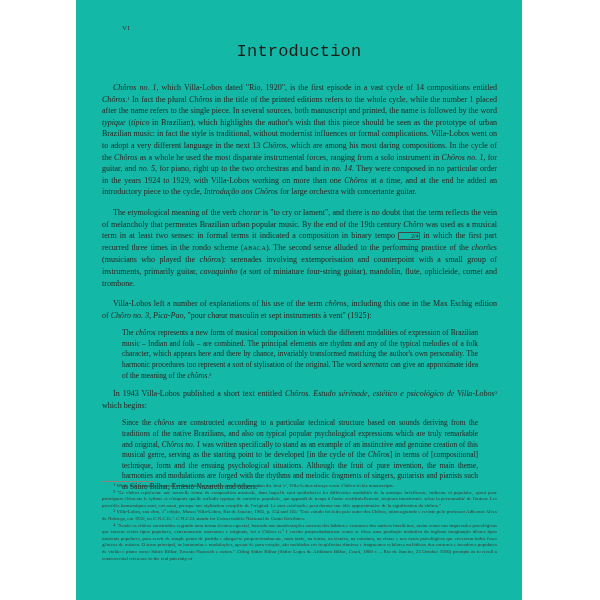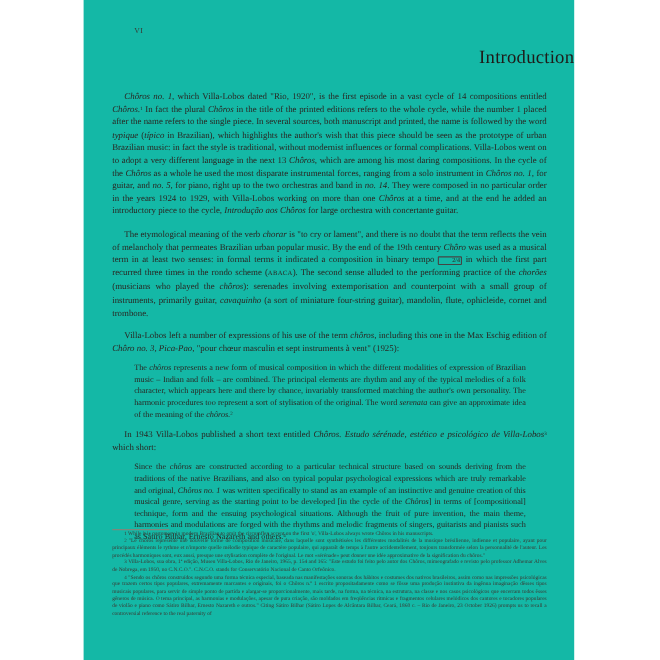--- a/index.html
+++ b/index.html
@@ -8,22 +8,22 @@
     font-family: "Liberation Serif", "DejaVu Serif", serif; color: #2a2622;
   }
   .page {
     position: absolute; left: 76px; top: 0; width: 446px; height: 600px;
     background: #14b8a6;
   }
   .folio {
     position: absolute; left: 46px; top: 24px; font-size: 7px; letter-spacing: 0.5px; color: #3a3530;
   }
   .title {
-    position: absolute; left: 0; right: 0; top: 42px; text-align: right;
-    font-family: Liberation Serif, serif; font-size: 17px; color: #1f1b18; letter-spacing: 0.2px;
+    position: absolute; left: 0; right: 0; top: 42px; text-align: center;
+    font-family: Liberation Mono, monospace; font-size: 17px; color: #1f1b18; letter-spacing: 0.2px;
   }
   .body {
     position: absolute; left: 26px; width: 395px; top: 82px;
     font-size: 8.05px; line-height: 11.6px; text-align: justify;
   }
   .body p { margin: 0; text-indent: 11px; }
   .body p + p { margin-top: 9px; }
   .quote {
     margin: 7px 0 7px 20px; width: 356px; font-size: 7.45px; line-height: 10.6px; text-align: justify;
   }
@@ -46,27 +46,27 @@
 
 <div class="page">
   <div class="folio">VI</div>
   <div class="title">Introduction</div>
 
   <div class="body">
     <p><i>Chôros no. 1</i><span>, which Villa-Lobos dated "Rio, 1920", is the first episode in a vast cycle of 14 compositions entitled </span><i>Chôros.</i><sup>1</sup><span> In fact the plural </span><i>Chôros</i><span> in the title of the printed editions refers to the whole cycle, while the number 1 placed after the name refers to the single piece. In several sources, both manuscript and printed, the name is followed by the word </span><i>typique</i><span> (</span><i>típico</i><span> in Brazilian), which highlights the author's wish that this piece should be seen as the prototype of urban Brazilian music: in fact the style is traditional, without modernist influences or formal complications. Villa-Lobos went on to adopt a very different language in the next 13 </span><i>Chôros</i><span>, which are among his most daring compositions. In the cycle of the </span><i>Chôros</i><span> as a whole he used the most disparate instrumental forces, ranging from a solo instrument in </span><i>Chôros no. 1</i><span>, for guitar, and </span><i>no. 5</i><span>, for piano, right up to the two orchestras and band in </span><i>no. 14</i><span>. They were composed in no particular order in the years 1924 to 1929, with Villa-Lobos working on more than one </span><i>Chôros</i><span> at a time, and at the end he added an introductory piece to the cycle, </span><i>Introdução aos Chôros</i><span> for large orchestra with concertante guitar.</span></p>
 
     <p><span>The etymological meaning of the verb </span><i>chorar</i><span> is "to cry or lament", and there is no doubt that the term reflects the vein of melancholy that permeates Brazilian urban popular music. By the end of the 19th century </span><i>Chôro</i><span> was used as a musical term in at least two senses: in formal terms it indicated a composition in binary tempo </span><span class="tempo">2/4</span><span> in which the first part recurred three times in the rondo scheme (</span><span class="sc">ABACA</span><span>). The second sense alluded to the performing practice of the </span><i>chorões</i><span> (musicians who played the </span><i>chôros</i><span>): serenades involving extemporisation and counterpoint with a small group of instruments, primarily guitar, </span><i>cavaquinho</i><span> (a sort of miniature four-string guitar), mandolin, flute, ophicleide, cornet and trombone.</span></p>
 
-    <p><span>Villa-Lobos left a number of expressions of his use of the term </span><i>chôros</i><span>, including this one in the Max Eschig edition of </span><i>Chôro no. 3, Pica-Pao</i><span>, "pour chœur masculin et sept instruments à vent" (1925):</span></p>
+    <p><span>Villa-Lobos left a number of explanations of his use of the term </span><i>chôros</i><span>, including this one in the Max Eschig edition of </span><i>Chôro no. 3, Pica-Pao</i><span>, "pour chœur masculin et sept instruments à vent" (1925):</span></p>
 
     <div class="quote">
       <p><span>The </span><i>chôros</i><span> represents a new form of musical composition in which the different modalities of expression of Brazilian music – Indian and folk – are combined. The principal elements are rhythm and any of the typical melodies of a folk character, which appears here and there by chance, invariably transformed matching the author's own personality. The harmonic procedures too represent a sort of stylisation of the original. The word </span><i>serenata</i><span> can give an approximate idea of the meaning of the </span><i>chôros.</i><sup>2</sup></p>
     </div>
 
-    <p style="margin-top:0"><span>In 1943 Villa-Lobos published a short text entitled </span><i>Chôros. Estudo sérénade, estético e psicológico de Villa-Lobos</i><sup>3</sup><span> which short:</span></p>
+    <p style="margin-top:0"><span>In 1943 Villa-Lobos published a short text entitled </span><i>Chôros. Estudo sérénade, estético e psicológico de Villa-Lobos</i><sup>3</sup><span> which begins:</span></p>
 
     <div class="quote">
       <p><span>Since the </span><i>chôros</i><span> are constructed according to a particular technical structure based on sounds deriving from the traditions of the native Brazilians, and also on typical popular psychological expressions which are truly remarkable and original, </span><i>Chôros no. 1</i><span> was written specifically to stand as an example of an instinctive and genuine creation of this musical genre, serving as the starting point to be developed [in the cycle of the </span><i>Chôros</i><span>] in terms of [compositional] technique, form and the ensuing psychological situations. Although the fruit of pure invention, the main theme, harmonies and modulations are forged with the rhythms and melodic fragments of singers, guitarists and pianists such as Sátiro Bilhar, Ernesto Nazareth and others.</span><sup>4</sup></p>
     </div>
   </div>
 
   <div class="rule"></div>
 
   <div class="footnotes">
     <p><sup>1</sup> <span>While it is customary in modern Brazilian to omit the circumflex accent on the first 'o', Villa-Lobos always wrote Chôros in his manuscripts.</span></p>

